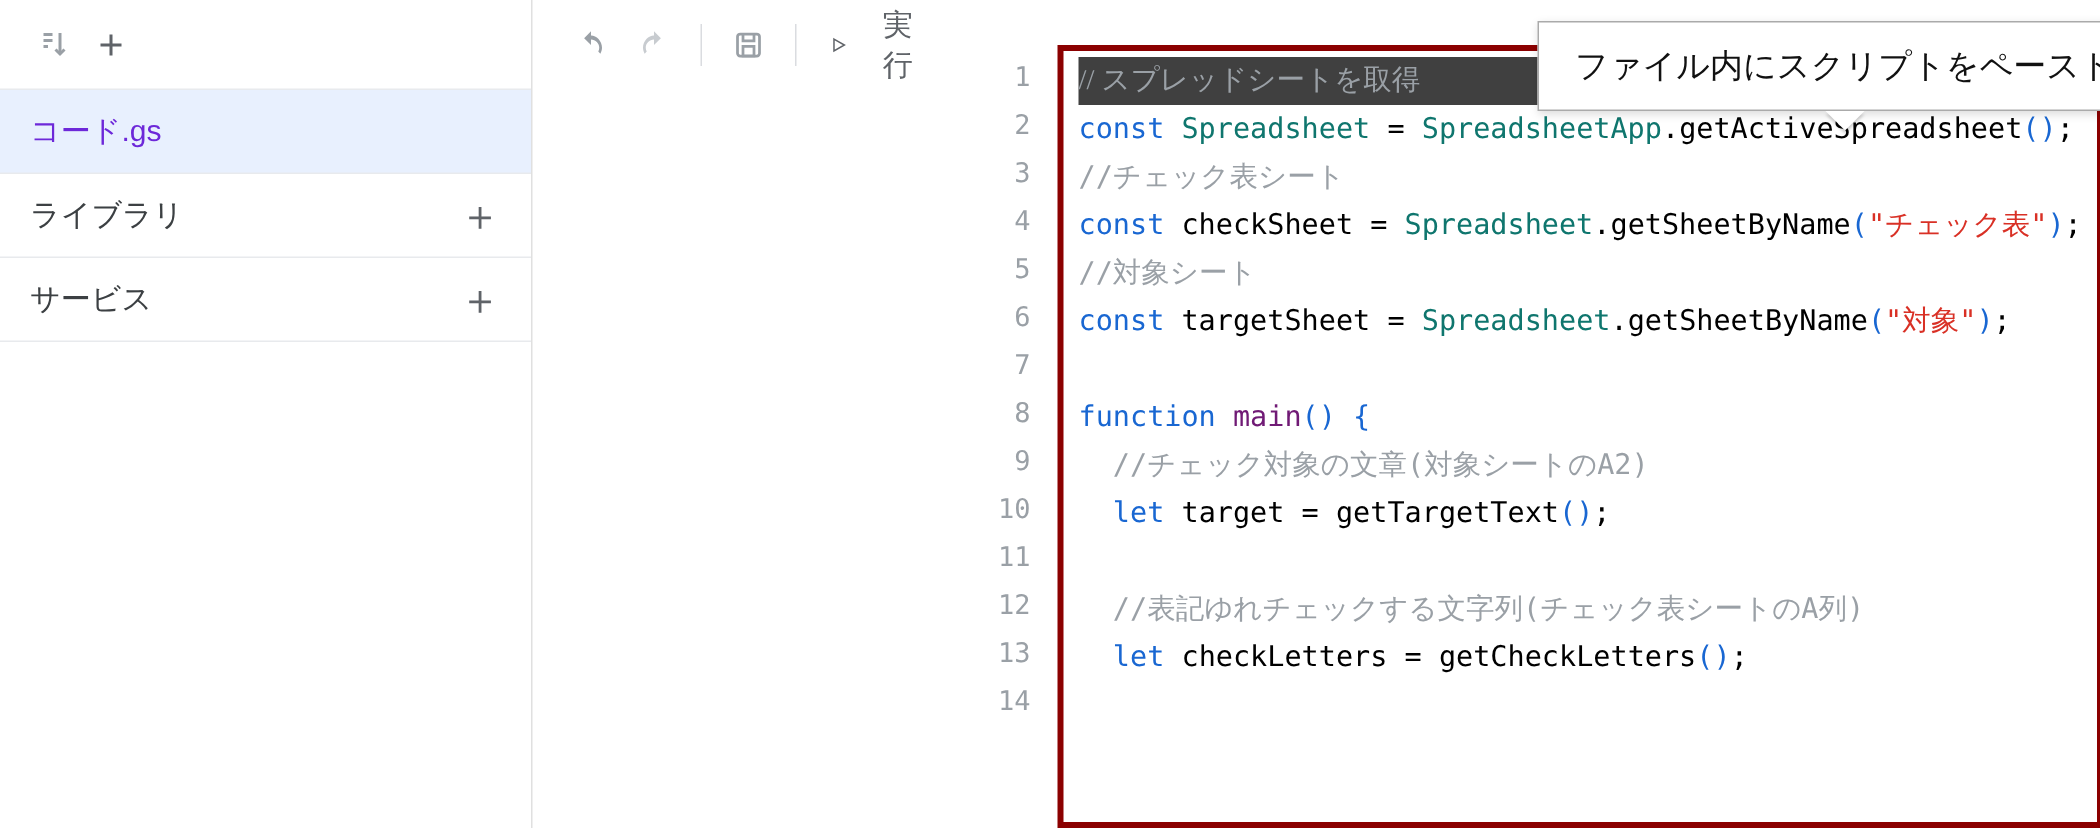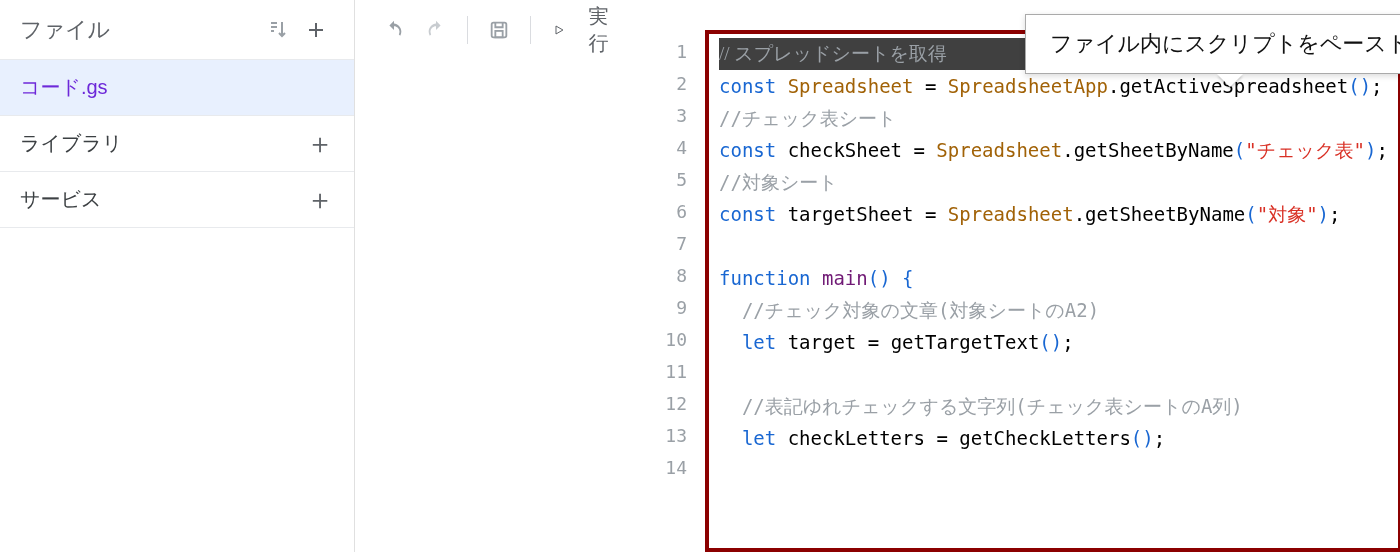--- a/index.html
+++ b/index.html
@@ -20,36 +20,35 @@
   .tb-btn svg { width:22px; height:22px; }
   .tb-sep { width:1px; height:28px; background:#dadce0; margin:0 8px; }
   .run-btn { color:#5f6368; font-size:20px; display:flex; align-items:center; gap:24px; padding:6px 10px; }
   .editor-area { flex:1; display:flex; position:relative; min-height:0; padding-top:30px; }
   .gutter { width:60px; flex:none; text-align:right; color:#9aa0a6; font-family: Menlo, Consolas, monospace; font-size:18px; padding-top:6px; padding-right:18px; line-height:32px; }
   .code-box { flex:1; border:4px solid #8b0000; margin-right:10px; padding:4px 10px; font-family: Menlo, Consolas, monospace; font-size:19px; line-height:32px; white-space:pre; overflow:hidden; color:#000; min-width:0; }
   .code-line { height:32px; white-space:pre; }
   .code-line.current { background:#404040;font-family:Liberation Serif, serif; }
   .tk-comment { color:#9aa0a6; }
   .tk-kw { color:#1967d2; }
-  .tk-class { color:#a16207;text-align:center; }
+  .tk-class { color:#0f766e;text-align:center; }
   .tk-func { color:#701a75; }
   .tk-str   { color:#d93025; }
   .tk-punc  { color:#1967d2; }
   .tk-ident { color:#000; }
   .callout { position:absolute; top:14px; left:670px; z-index:5; }
   .callout-box { background:#fff; border:1px solid #aaa; box-shadow:0 2px 6px rgba(0,0,0,0.15); padding:14px 24px; font-size:22px; color:#111; white-space:nowrap; }
   .callout-arrow { position:absolute; left:50%; bottom:-13px; transform:translateX(-50%); width:0; height:0; border-left:13px solid transparent; border-right:13px solid transparent; border-top:13px solid #fff; filter: drop-shadow(0 2px 1px rgba(0,0,0,0.2)); }
 </style>
 </head>
 <body>
 
 <div class="container">
   <div class="sidebar">
     <div class="sb-header">
-      <span class="sb-title">ファイル</span>
       <span class="sb-icon">
         <svg viewBox="0 0 24 24" fill="none" stroke="#9aa0a6" stroke-width="2">
             <path d="M3 5h6M3 9h6M3 13h3"></path>
             <path d="M14 4l0 14"></path>
             <path d="M11 15l3 3 3-3"></path>
           </svg>
       </span>
       <span class="sb-icon">
         <svg viewBox="0 0 24 24" fill="#5f6368">
             <path d="M19 13h-6v6h-2v-6H5v-2h6V5h2v6h6v2z"></path>

